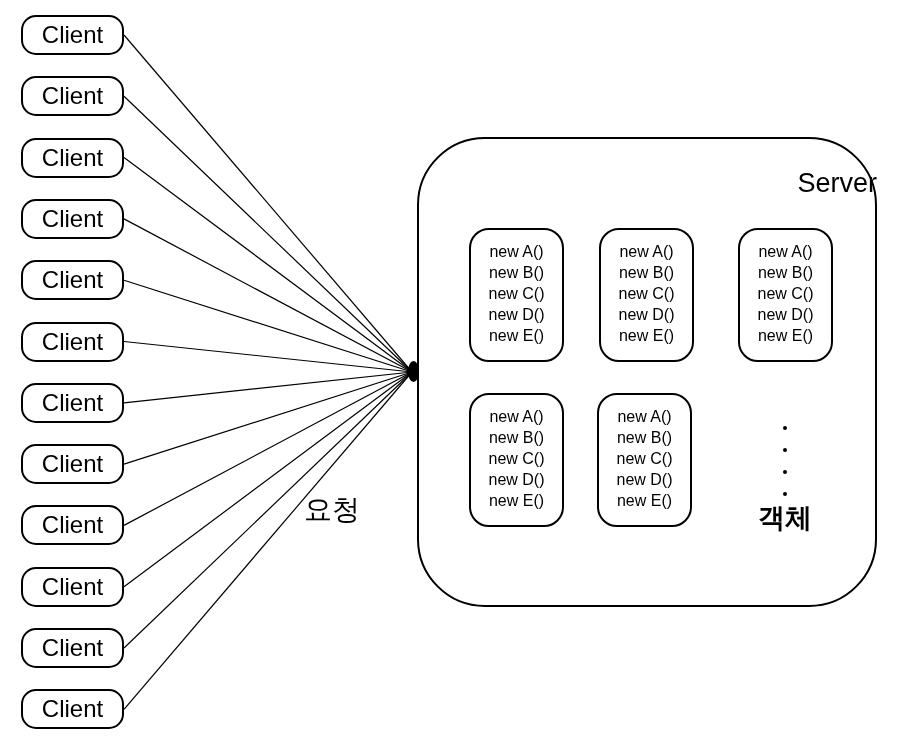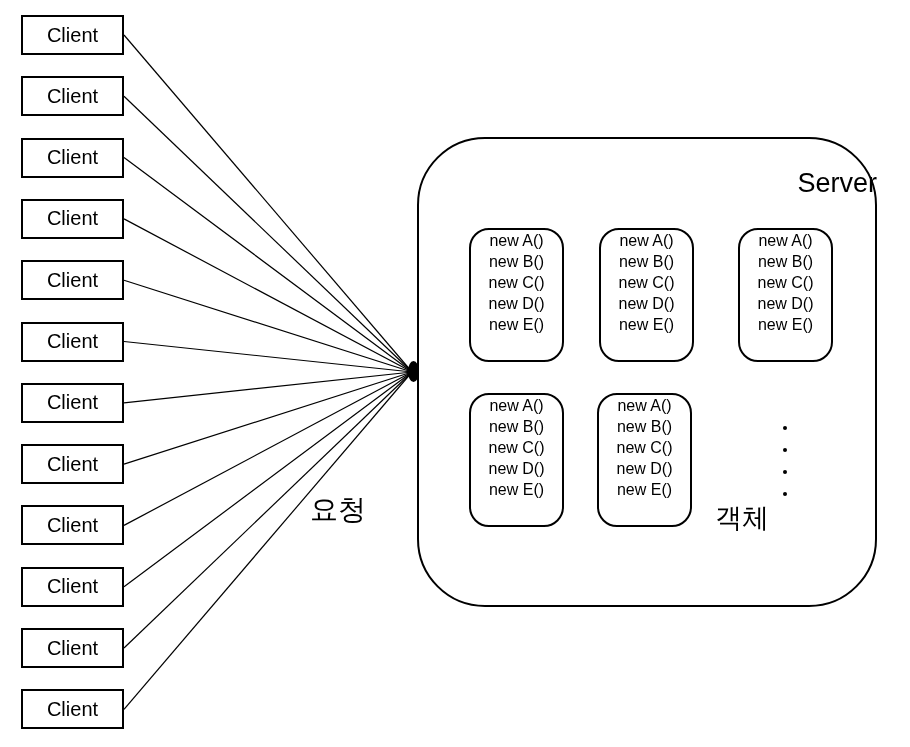--- a/index.html
+++ b/index.html
@@ -26,26 +26,26 @@
     stroke: #000000;
     stroke-width: 1.2;
   }
   .client-box {
     position: absolute;
     left: 21px;
     width: 103px;
     height: 40px;
     box-sizing: border-box;
     border: 2.5px solid #000000;
-    border-radius: 0;
+    border-radius: 15px;
     background: #ffffff;
     display: flex;
     align-items: center;
     justify-content: center;
-    font-size: 20px;
+    font-size: 24px;
     z-index: 2;
   }
   .server-box {
     position: absolute;
     left: 417px;
     top: 137px;
     width: 460px;
     height: 470px;
     box-sizing: border-box;
     border: 2px solid #000000;
@@ -63,41 +63,42 @@
     z-index: 3;
   }
   .object-box {
     position: absolute;
     width: 95px;
     height: 134px;
     box-sizing: border-box;
     border: 2px solid #000000;
     border-radius: 20px;
     background: #ffffff;
+    padding-top: 11px;
     text-align: center;
     z-index: 3;
   }
   .code-line {
     font-size: 16px;
     line-height: 21px;
     white-space: pre;
   }
   .convergence-dot {
     position: absolute;
     left: 408px;
     top: 361px;
     width: 11px;
     height: 21px;
     background: #000000;
     border-radius: 50%;
     z-index: 4;
   }
   .request-label {
     position: absolute;
-    left: 278px;
+    left: 272px;
     top: 493px;
     width: 120px;
     text-align: center;
     font-size: 28px;
     line-height: 34px;
     z-index: 3;
   }
   .ellipsis-dots {
     position: absolute;
     left: 783px;
@@ -110,23 +111,25 @@
     height: 4px;
     background: #000000;
     border-radius: 50%;
     margin-bottom: 18px;
   }
   .creation-label {
     position: absolute;
     left: 715px;
     top: 503px;
     width: 140px;
+    text-align: center;
     font-size: 27px;
     line-height: 31px;
     z-index: 3;
+    font-weight: bold;
   }
 </style>
 </head>
 <body>
 
 <div class="diagram">
 
   <svg id="lines-svg" viewBox="0 0 910 747" xmlns="http://www.w3.org/2000/svg">
       <line x1="124" y1="35" x2="412" y2="372" stroke="#000000"></line>
       <line x1="124" y1="96.3" x2="412" y2="372" stroke="#000000"></line>

